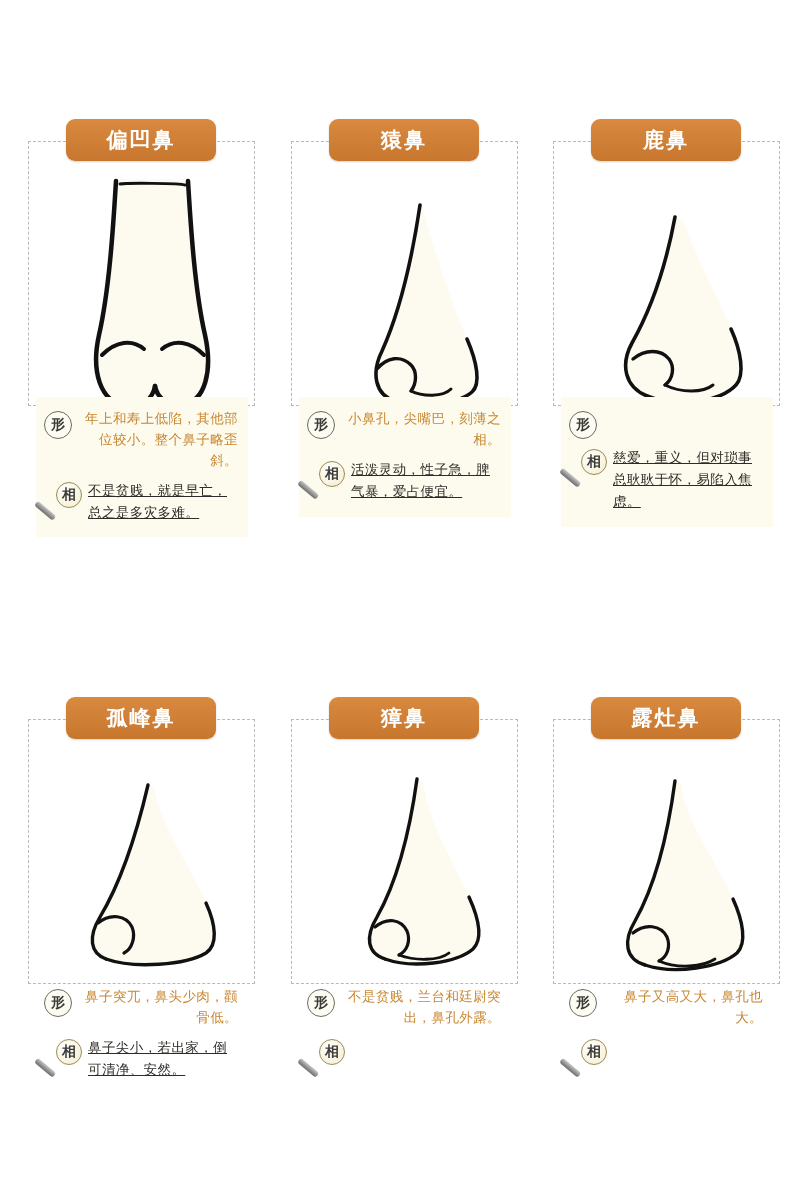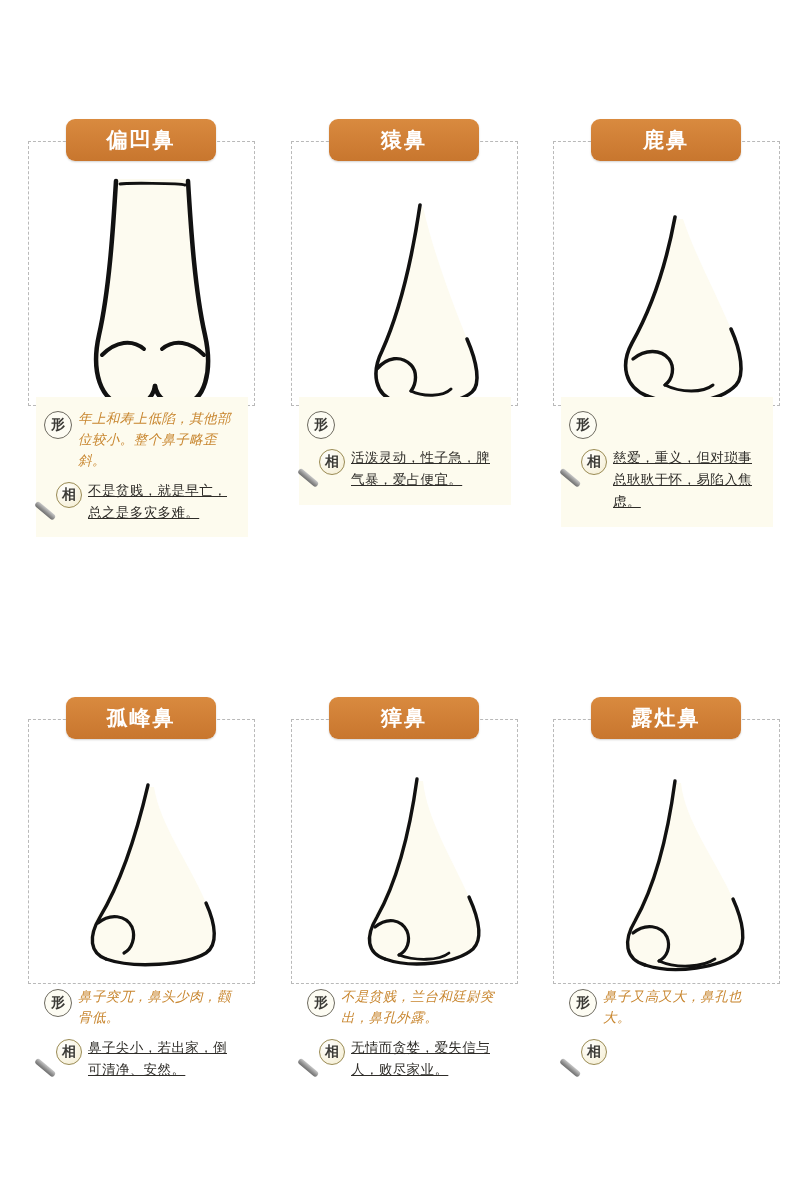--- a/index.html
+++ b/index.html
@@ -141,21 +141,21 @@
     transform: rotate(40deg);
     transform-origin: left center;
   }
   .text-xing {
     font-size: 13.5px;
     line-height: 1.55;
     color: #c8862f;
     font-family: "Liberation Serif", "DejaVu Serif", serif;
     letter-spacing: 0.4px;
     flex: 1 1 auto;
-    font-style: italic;
+    text-align: right;
   }
   .text-xiang {
     font-size: 13.5px;
     line-height: 1.62;
     color: #2e2c28;
     font-family: "Liberation Serif", "DejaVu Serif", serif;
     letter-spacing: 0.4px;
     flex: 1 1 auto;
     text-decoration: underline;
   }
@@ -202,20 +202,21 @@
           <path d="M128 48 C120 100, 108 150, 90 190 C78 215, 82 238, 104 244 C130 250, 168 246, 182 234 C190 226, 186 204, 176 180 C160 140, 142 92, 132 48 Z" fill="#fdfbf0" stroke="none"></path>
           <path d="M129 46 C121 100, 109 152, 91 192 C80 214, 84 236, 104 242" fill="none" stroke="#111111" stroke-width="3.6" stroke-linecap="round"></path>
           <path d="M104 242 C124 248, 166 246, 181 233 C190 225, 186 203, 176 180" fill="none" stroke="#111111" stroke-width="3.6" stroke-linecap="round"></path>
           <path d="M86 210 C96 198, 110 196, 120 206 C126 212, 126 224, 120 232" fill="none" stroke="#111111" stroke-width="3.4" stroke-linecap="round"></path>
           <path d="M120 232 C132 238, 152 238, 160 230" fill="none" stroke="#111111" stroke-width="3" stroke-linecap="round"></path>
         </svg>
       </div>
       <div class="info-panel">
         <div class="info-row">
           <div class="badge-xing">形</div>
+          <div class="text-xing">小鼻孔，尖嘴巴，刻薄之相。</div>
         </div>
         <div class="info-row">
           <div class="badge-xiang-wrap">
             <div class="handle"></div>
             <div class="glass">相</div>
           </div>
           <div class="text-xiang">活泼灵动，性子急，脾气暴，爱占便宜。</div>
         </div>
       </div>
     </div>
@@ -287,21 +288,20 @@
       <div class="info-panel transparent">
         <div class="info-row">
           <div class="badge-xing">形</div>
           <div class="text-xing">不是贫贱，兰台和廷尉突出，鼻孔外露。</div>
         </div>
         <div class="info-row">
           <div class="badge-xiang-wrap">
             <div class="handle"></div>
             <div class="glass">相</div>
           </div>
-          <div class="text-xiang">无情而贪婪，爱失信与人，败尽家业。</div>
         </div>
       </div>
     </div>
 
     <div class="card" style="left:553px; top:672px;">
       <div class="card-frame"></div>
       <div class="title-badge">露灶鼻</div>
       <div class="nose-art">
         <svg width="227" height="250" viewBox="0 0 227 250" xmlns="http://www.w3.org/2000/svg">
           <path d="M120 46 C112 104, 98 150, 80 182 C68 202, 70 222, 90 228 C120 238, 168 232, 184 218 C194 208, 190 186, 180 162 C162 122, 132 84, 128 46 Z" fill="#fdfbf0" stroke="none"></path>

